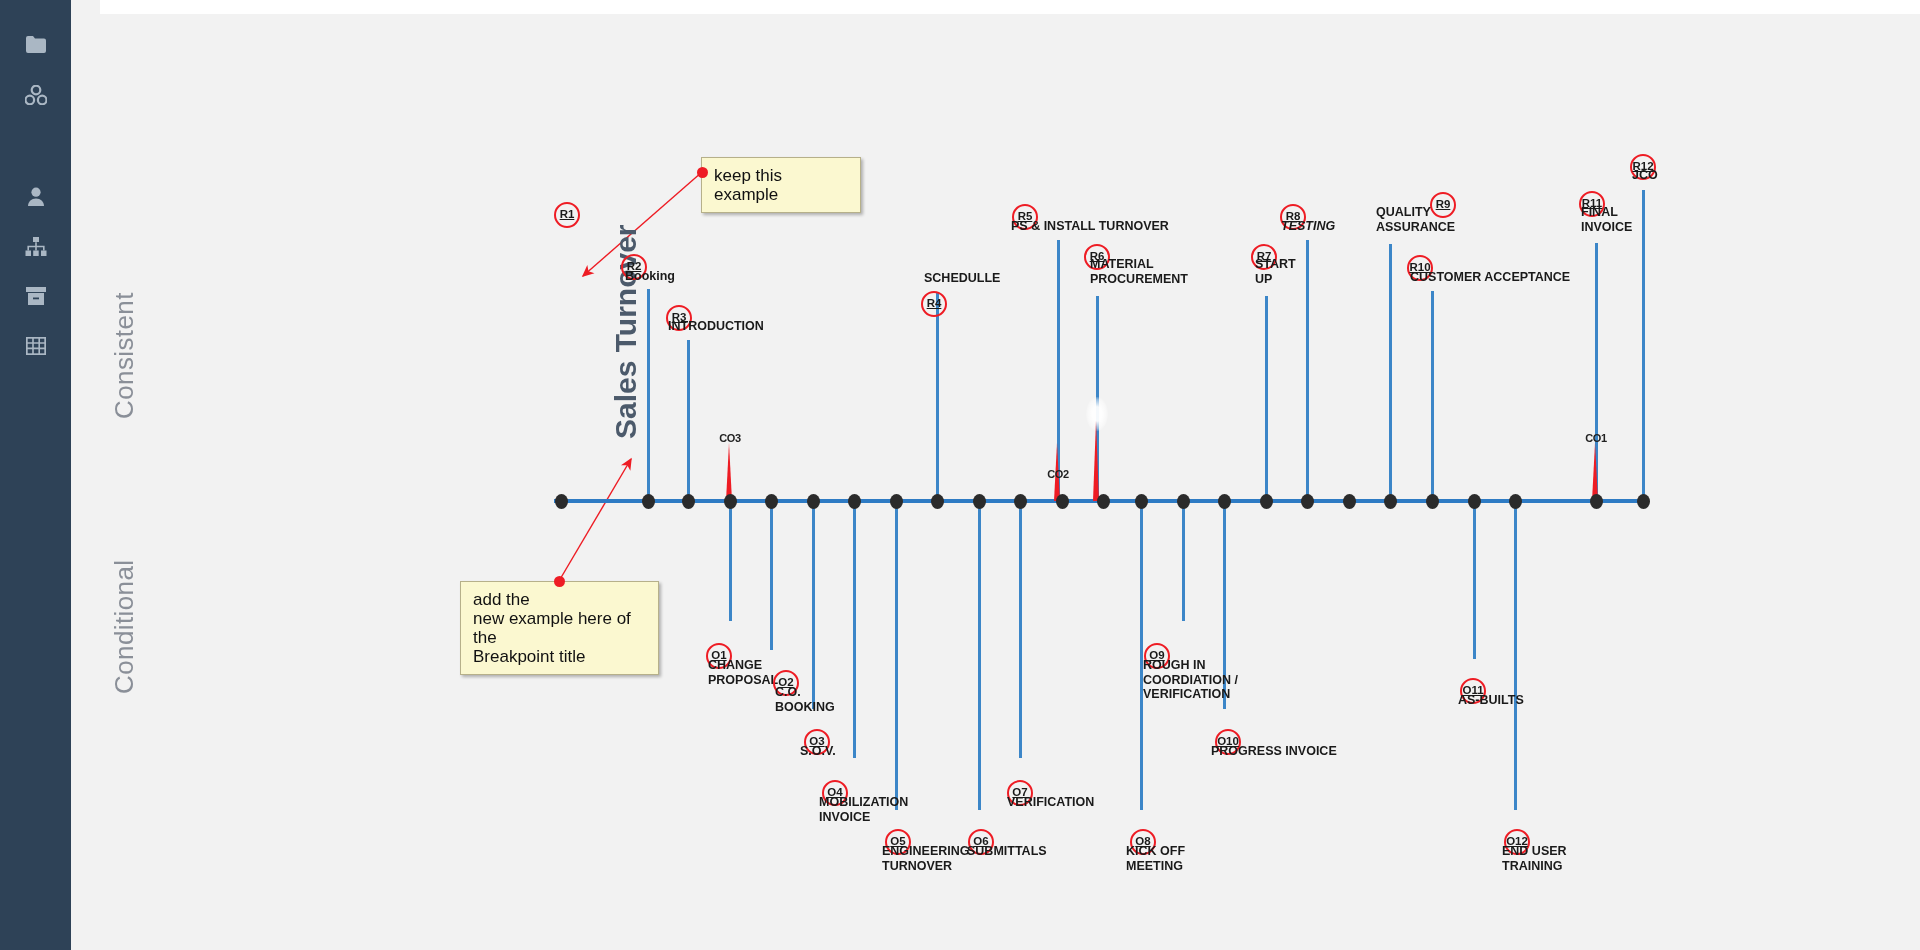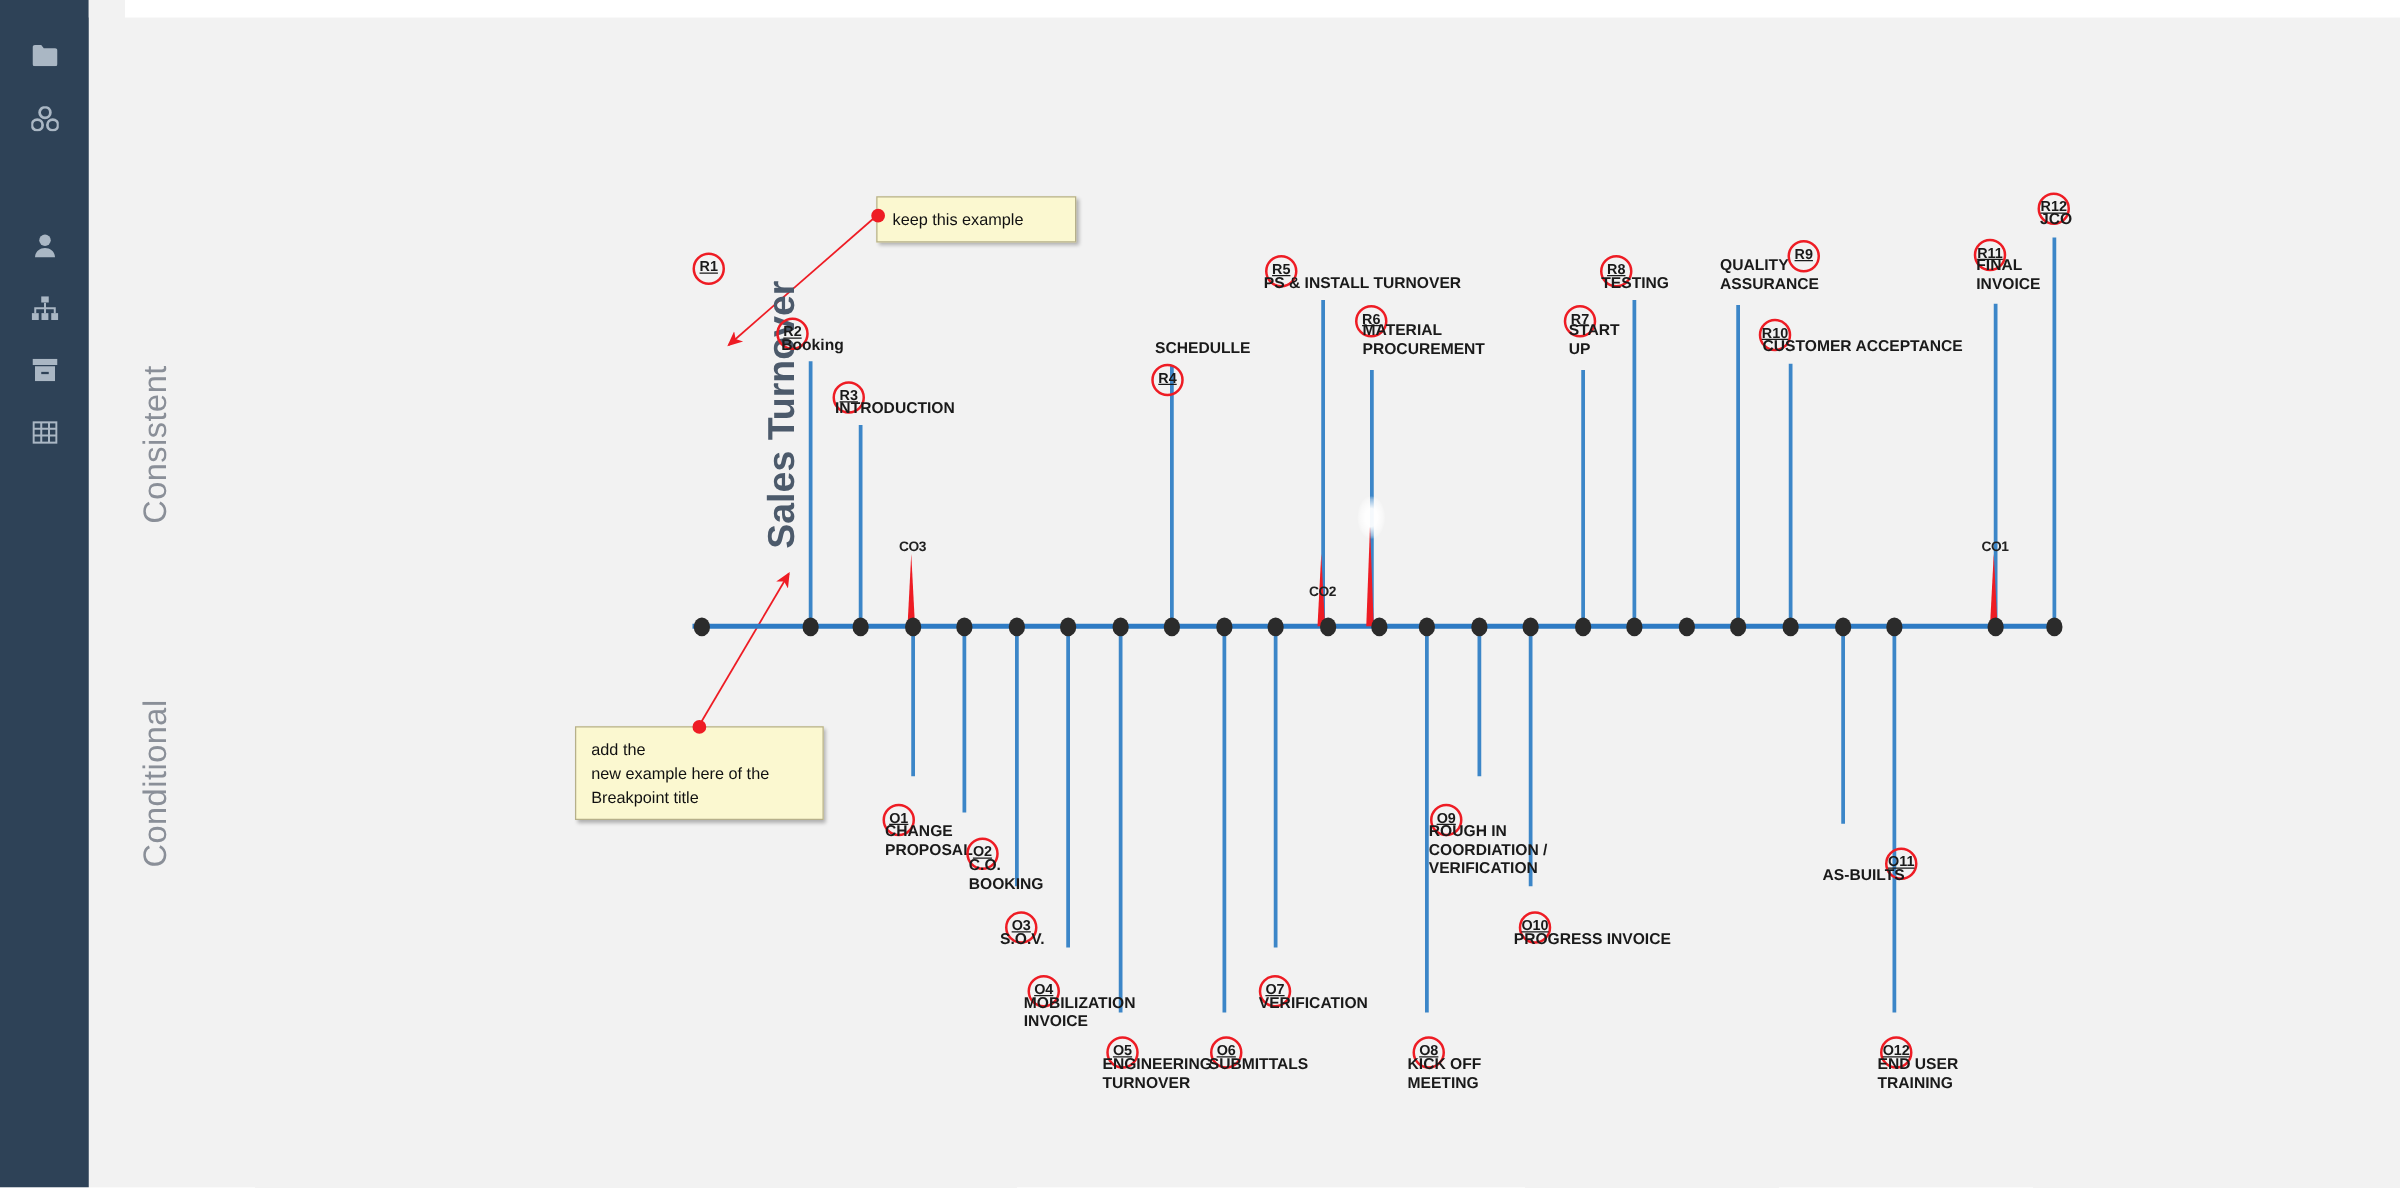--- a/index.html
+++ b/index.html
@@ -108,21 +108,21 @@
     white-space: pre-line;
   }
 
   
   .note {
     position: absolute;
     background: #fbf8d0;
     border: 1px solid #b6b08a;
     box-shadow: 2px 2px 3px rgba(0,0,0,0.28);
     color: #111;
-    font-size: 13px;
+    font-size: 17px;
     line-height: 19px;
     padding: 8px 12px;
     white-space: pre-line;
   }
   .note-anchor {
     position: absolute;
     width: 11px; height: 11px;
     margin-left: -5.5px; margin-top: -5.5px;
     border-radius: 50%;
     background: #ee1c24;
@@ -280,21 +280,21 @@
         <div class="mk-label" style="left: 1019px; top: 243px;">MATERIAL
 PROCUREMENT</div>
         <div class="bubble" style="left: 1193px; top: 230px;">
           <span>R7</span>
         </div>
         <div class="mk-label" style="left: 1184px; top: 243px;">START
 UP</div>
         <div class="bubble" style="left: 1222px; top: 190px; text-align: right;">
           <span>R8</span>
         </div>
-        <div class="mk-label" style="left: 1210px; top: 205px;">TESTING</div>
+        <div class="mk-label" style="left: 1210px; top: 205px; font-style: italic;">TESTING</div>
         <div class="bubble" style="left: 1372px; top: 178px;">
           <span>R9</span>
         </div>
         <div class="mk-label" style="left: 1305px; top: 191px;">QUALITY
 ASSURANCE</div>
         <div class="bubble" style="left: 1349px; top: 241px; justify-content: center;">
           <span>R10</span>
         </div>
         <div class="mk-label" style="left: 1339px; top: 256px;">CUSTOMER ACCEPTANCE</div>
         <div class="bubble" style="left: 1521px; top: 177px;">
@@ -346,21 +346,21 @@
         <div class="bubble" style="left: 1086px; top: 629px;">
           <span>O9</span>
         </div>
         <div class="mk-label" style="left: 1072px; top: 644px;">ROUGH IN
 COORDIATION /
 VERIFICATION</div>
         <div class="bubble" style="left: 1157px; top: 715px;">
           <span>O10</span>
         </div>
         <div class="mk-label" style="left: 1140px; top: 730px;">PROGRESS INVOICE</div>
-        <div class="bubble" style="left: 1450px; top: 664px; text-align: center;">
+        <div class="bubble" style="left: 1402px; top: 664px; text-align: center;">
           <span>O11</span>
         </div>
         <div class="mk-label" style="left: 1387px; top: 679px;">AS-BUILTS</div>
         <div class="bubble" style="left: 1446px; top: 815px;">
           <span>O12</span>
         </div>
         <div class="mk-label" style="left: 1431px; top: 830px;">END USER
 TRAINING</div>
       </div>
 

